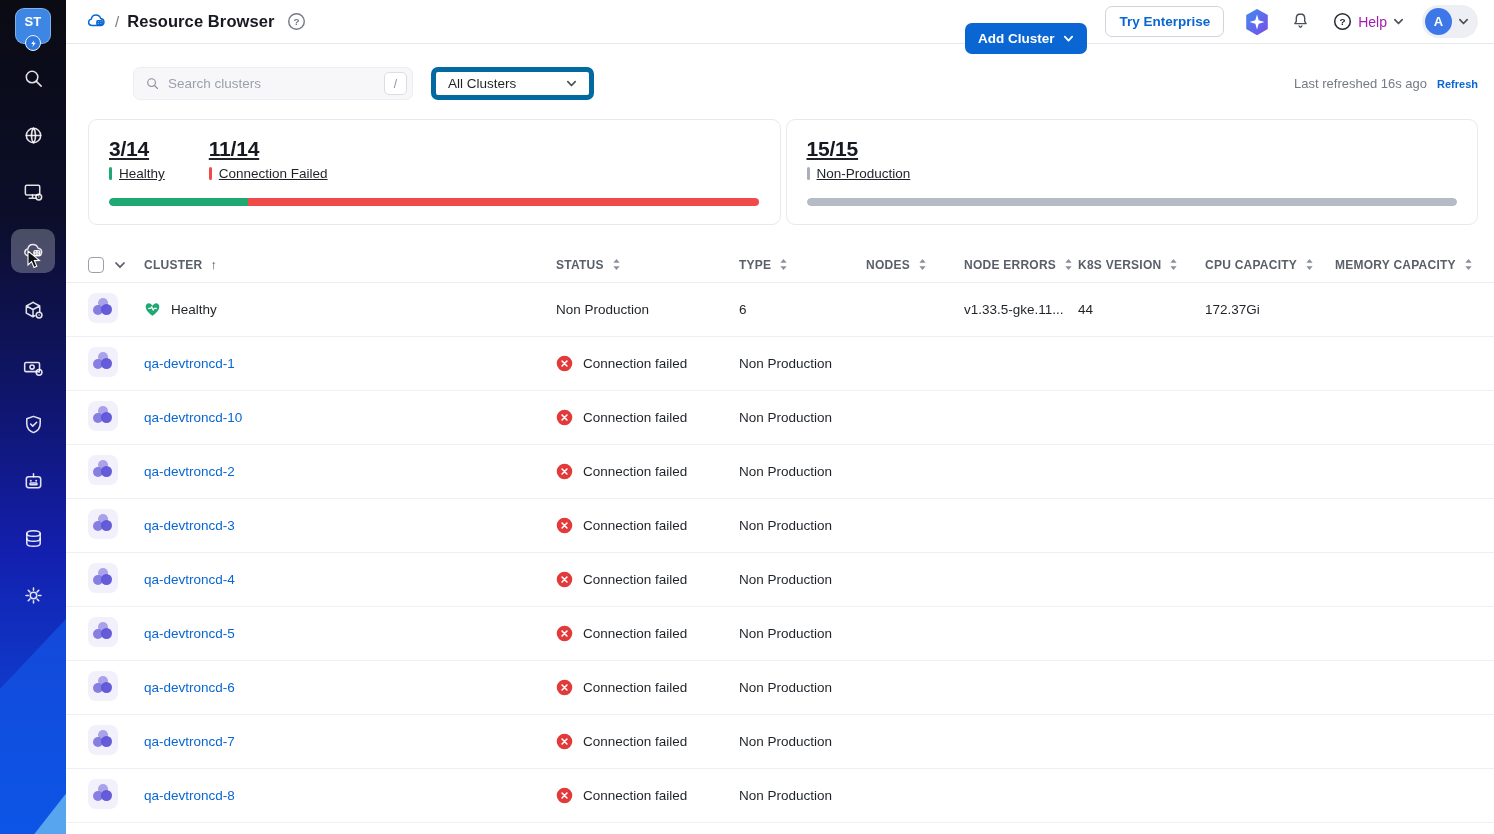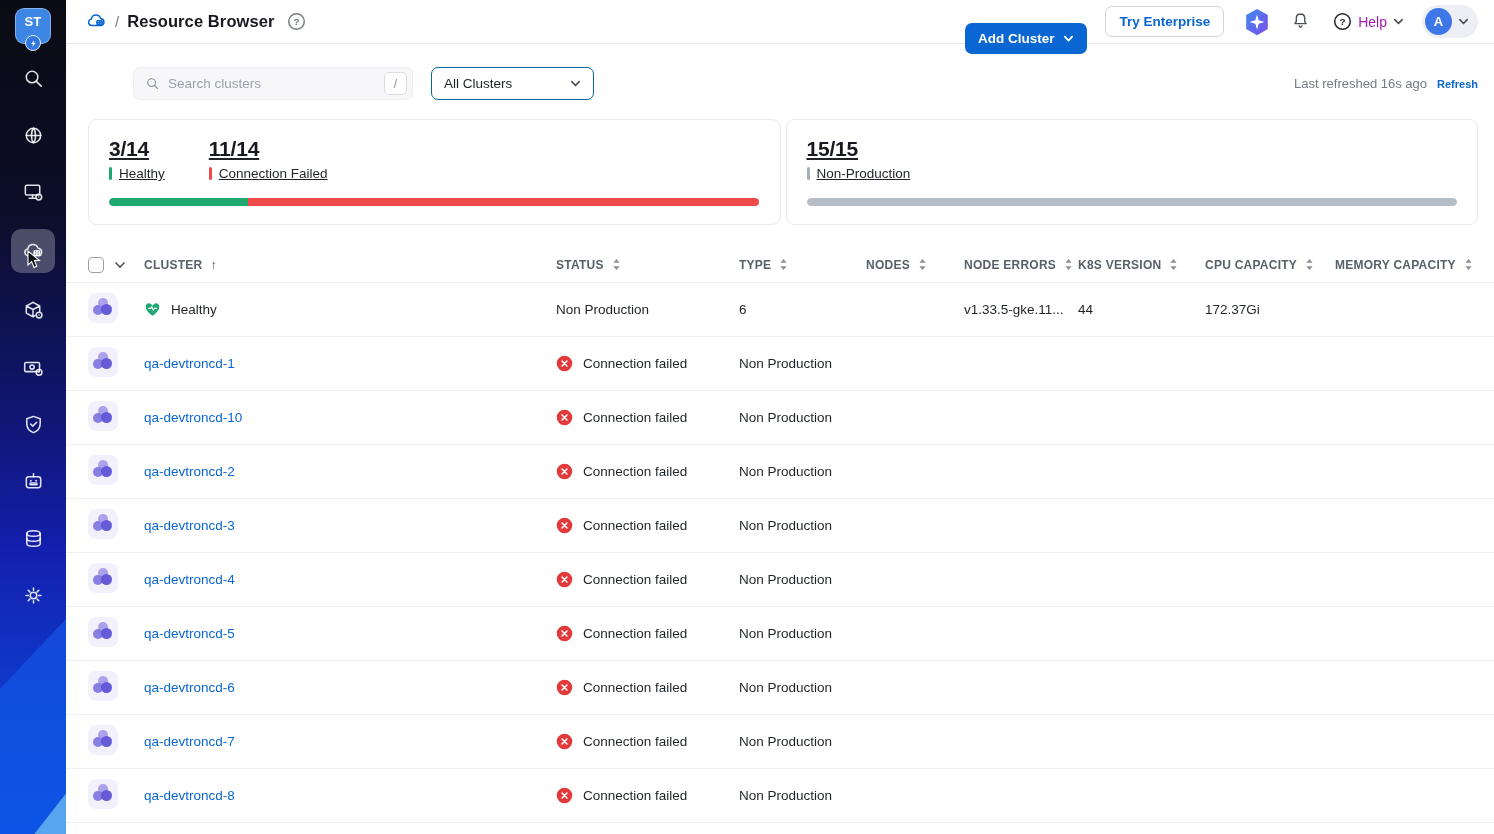--- a/index.html
+++ b/index.html
@@ -95,21 +95,21 @@
   .search-box input {
     flex:1; border:none; background:transparent; outline:none;
     font-family:"Liberation Sans",sans-serif; font-size:13.5px; color:#1f2328;
   }
   .search-box input::placeholder { color:#9aa0ab; }
   .keycap {
     width:23px; height:23px; background:#fff; border:1px solid #dadde3; border-radius:5px;
     display:flex; align-items:center; justify-content:center; font-size:12px; color:#8a8f99;
   }
   .select-box {
-    margin-left:18px; height:33px; min-width:163px; background:#fff; border:1px solid #0369a1;
+    margin-left:18px; height:33px; min-width:163px; background:#fff; border:5px solid #0369a1;
     border-radius:7px; display:flex; align-items:center; justify-content:space-between;
     padding:0 12px; cursor:pointer; gap:24px;
   }
   .select-box .sel-label { font-size:13.5px; color:#1f2328; }
   .toolbar-right { margin-left:auto; display:flex; align-items:center; gap:10px; }
   .refreshed-text { font-size:13px; color:#767a85; }
   .refresh-link { font-size:11px; font-weight:700; color:#0966d2; text-decoration:none; cursor:pointer; }
 
   
   .stats-row { display:flex; gap:5px; margin:19px 16px 0 22px; }

